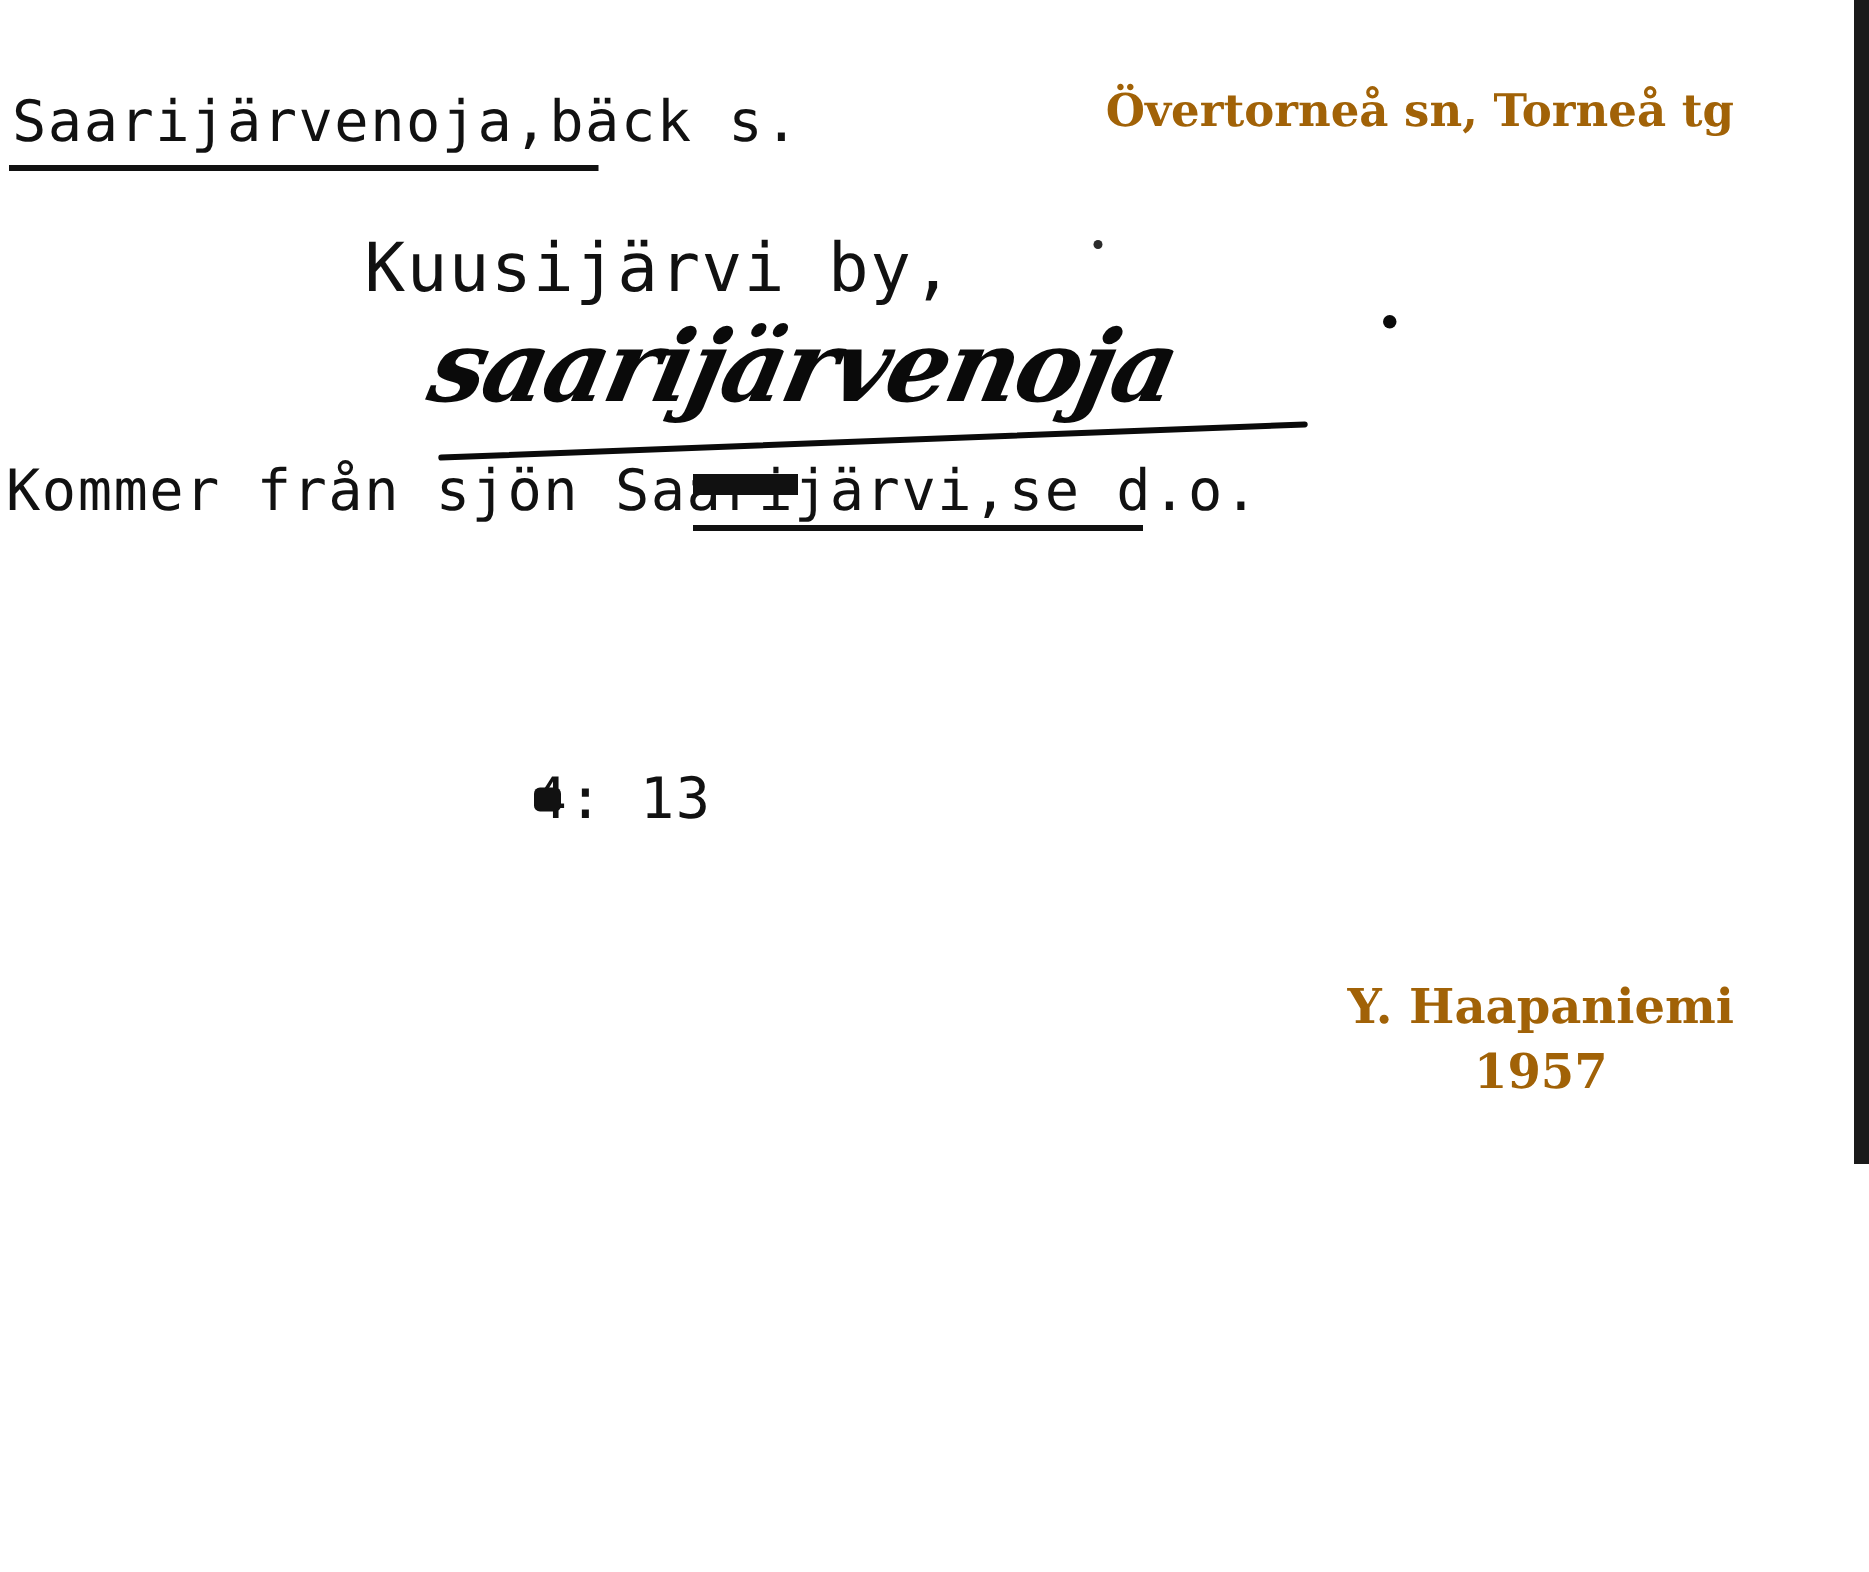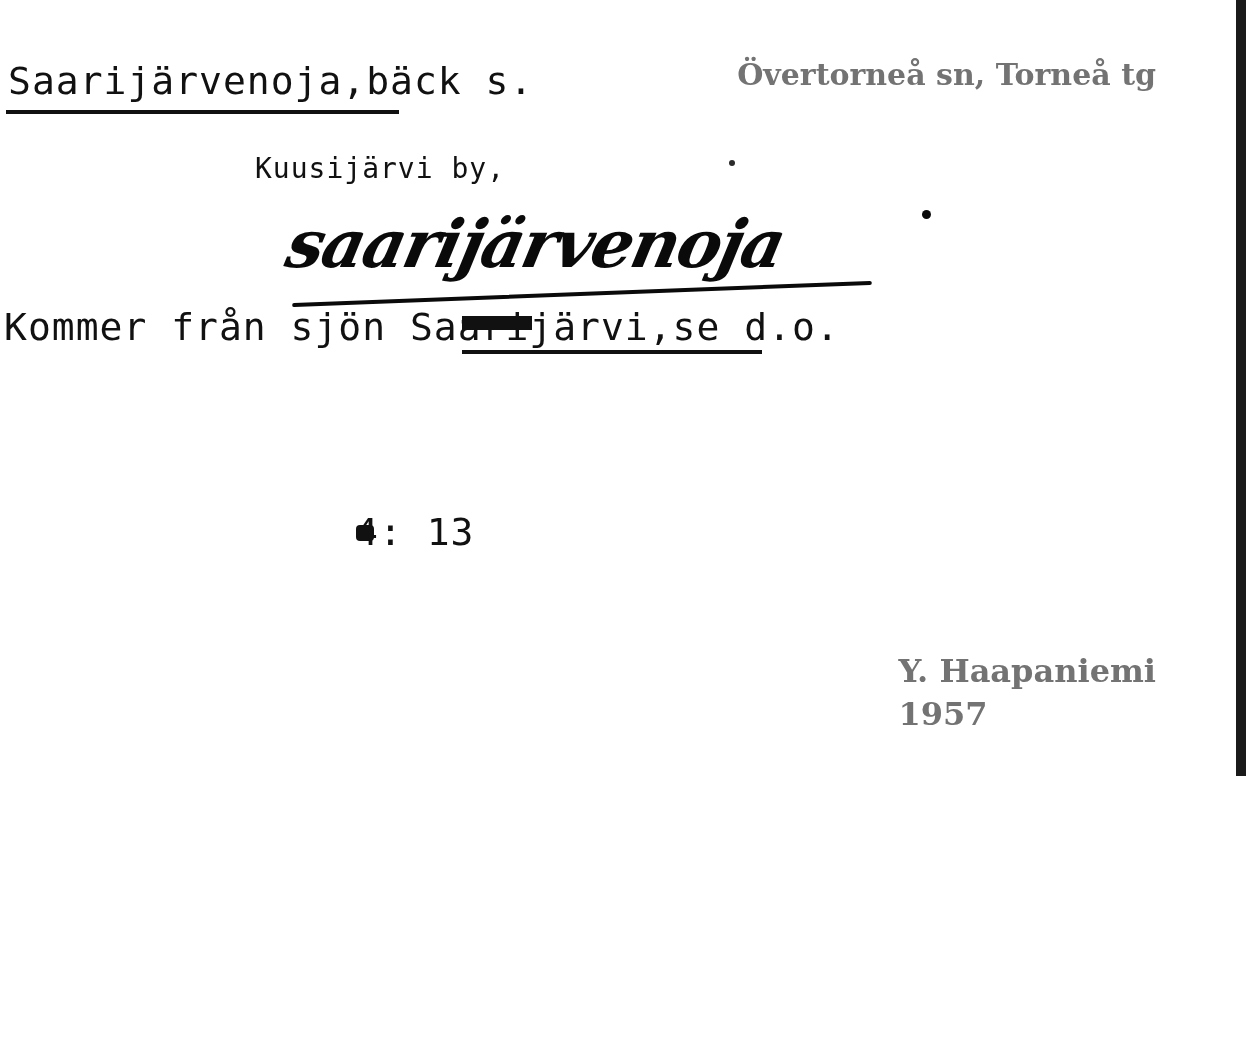--- a/index.html
+++ b/index.html
@@ -34,21 +34,21 @@
 
   .mono {
     font-family: "DejaVu Sans Mono", "Liberation Mono", monospace;
     color: #111111;
     letter-spacing: 1px;
     white-space: pre;
   }
   .serif-bold {
     font-family: "DejaVu Serif", "Liberation Serif", serif;
     font-weight: bold;
-    color: #737373;
+    color: #a16207;
     white-space: pre;
   }
 
   
   #headword {
     position: absolute;
     left: 8px;
     top: 62px;
     font-size: 38px;
     line-height: 1.05;
@@ -68,23 +68,23 @@
     right: 90px;
     top: 56px;
     font-size: 30px;
     text-align: right;
     line-height: 1.25;
   }
 
   
   #village {
     position: absolute;
-    left: 255px;
+    left: 243px;
     top: 152px;
-    font-size: 28px;
+    font-size: 45px;
   }
 
   
   #handwriting {
     position: absolute;
     left: 288px;
     top: 205px;
     font-family: "DejaVu Serif", "Liberation Serif", serif;
     font-style: italic;
     font-size: 66px;
@@ -171,21 +171,21 @@
   }
   #speck-1 { left: 729px; top: 160px; width: 6px; height: 6px; }
   #speck-2 { left: 507px; top: 848px; width: 6px; height: 6px; }
 
   
   #signature {
     position: absolute;
     right: 90px;
     bottom: 40px;
     font-size: 32px;
-    text-align: left;
+    text-align: center;
     line-height: 1.35;
   }
 </style>
 </head>
 <body>
 
 <div id="card">
 
   <div class="edge-strip"></div>
   <div class="edge-strip-inner"></div>

